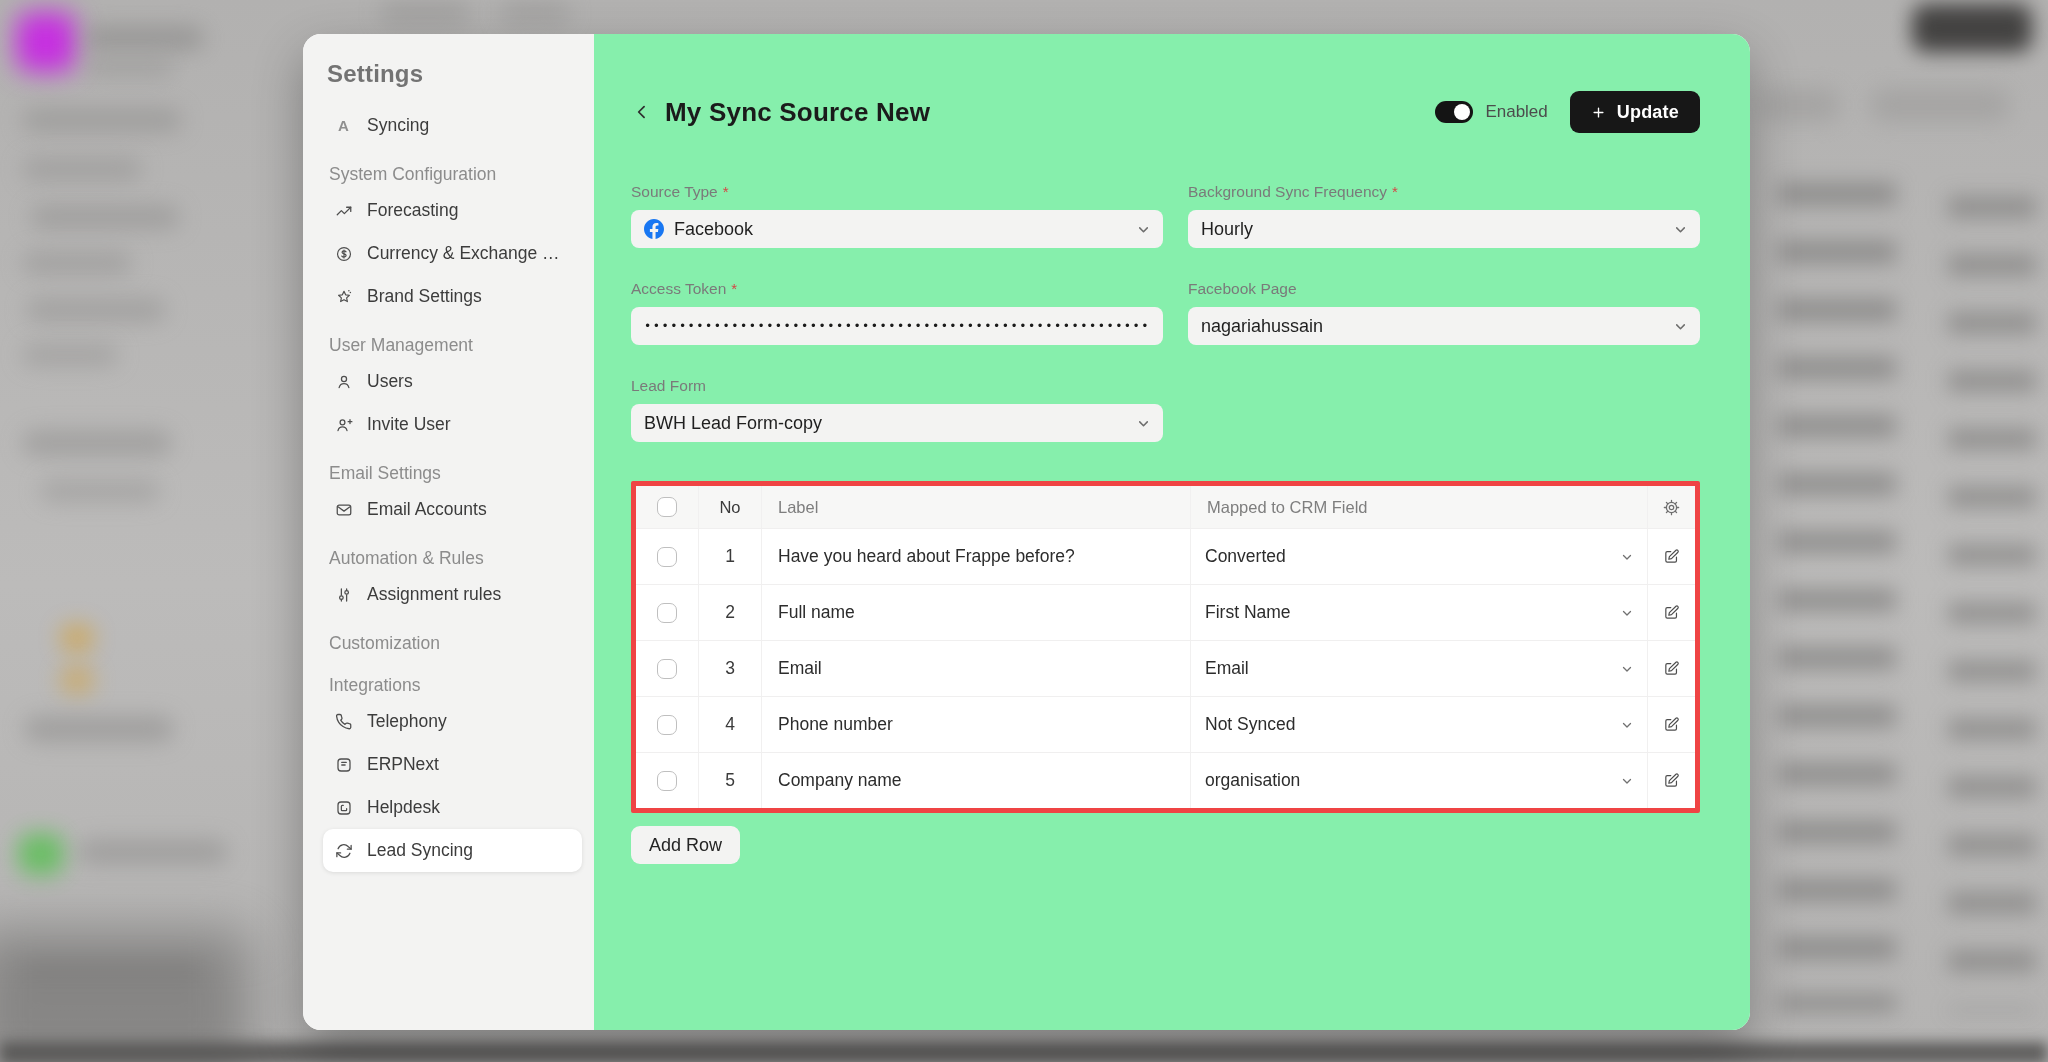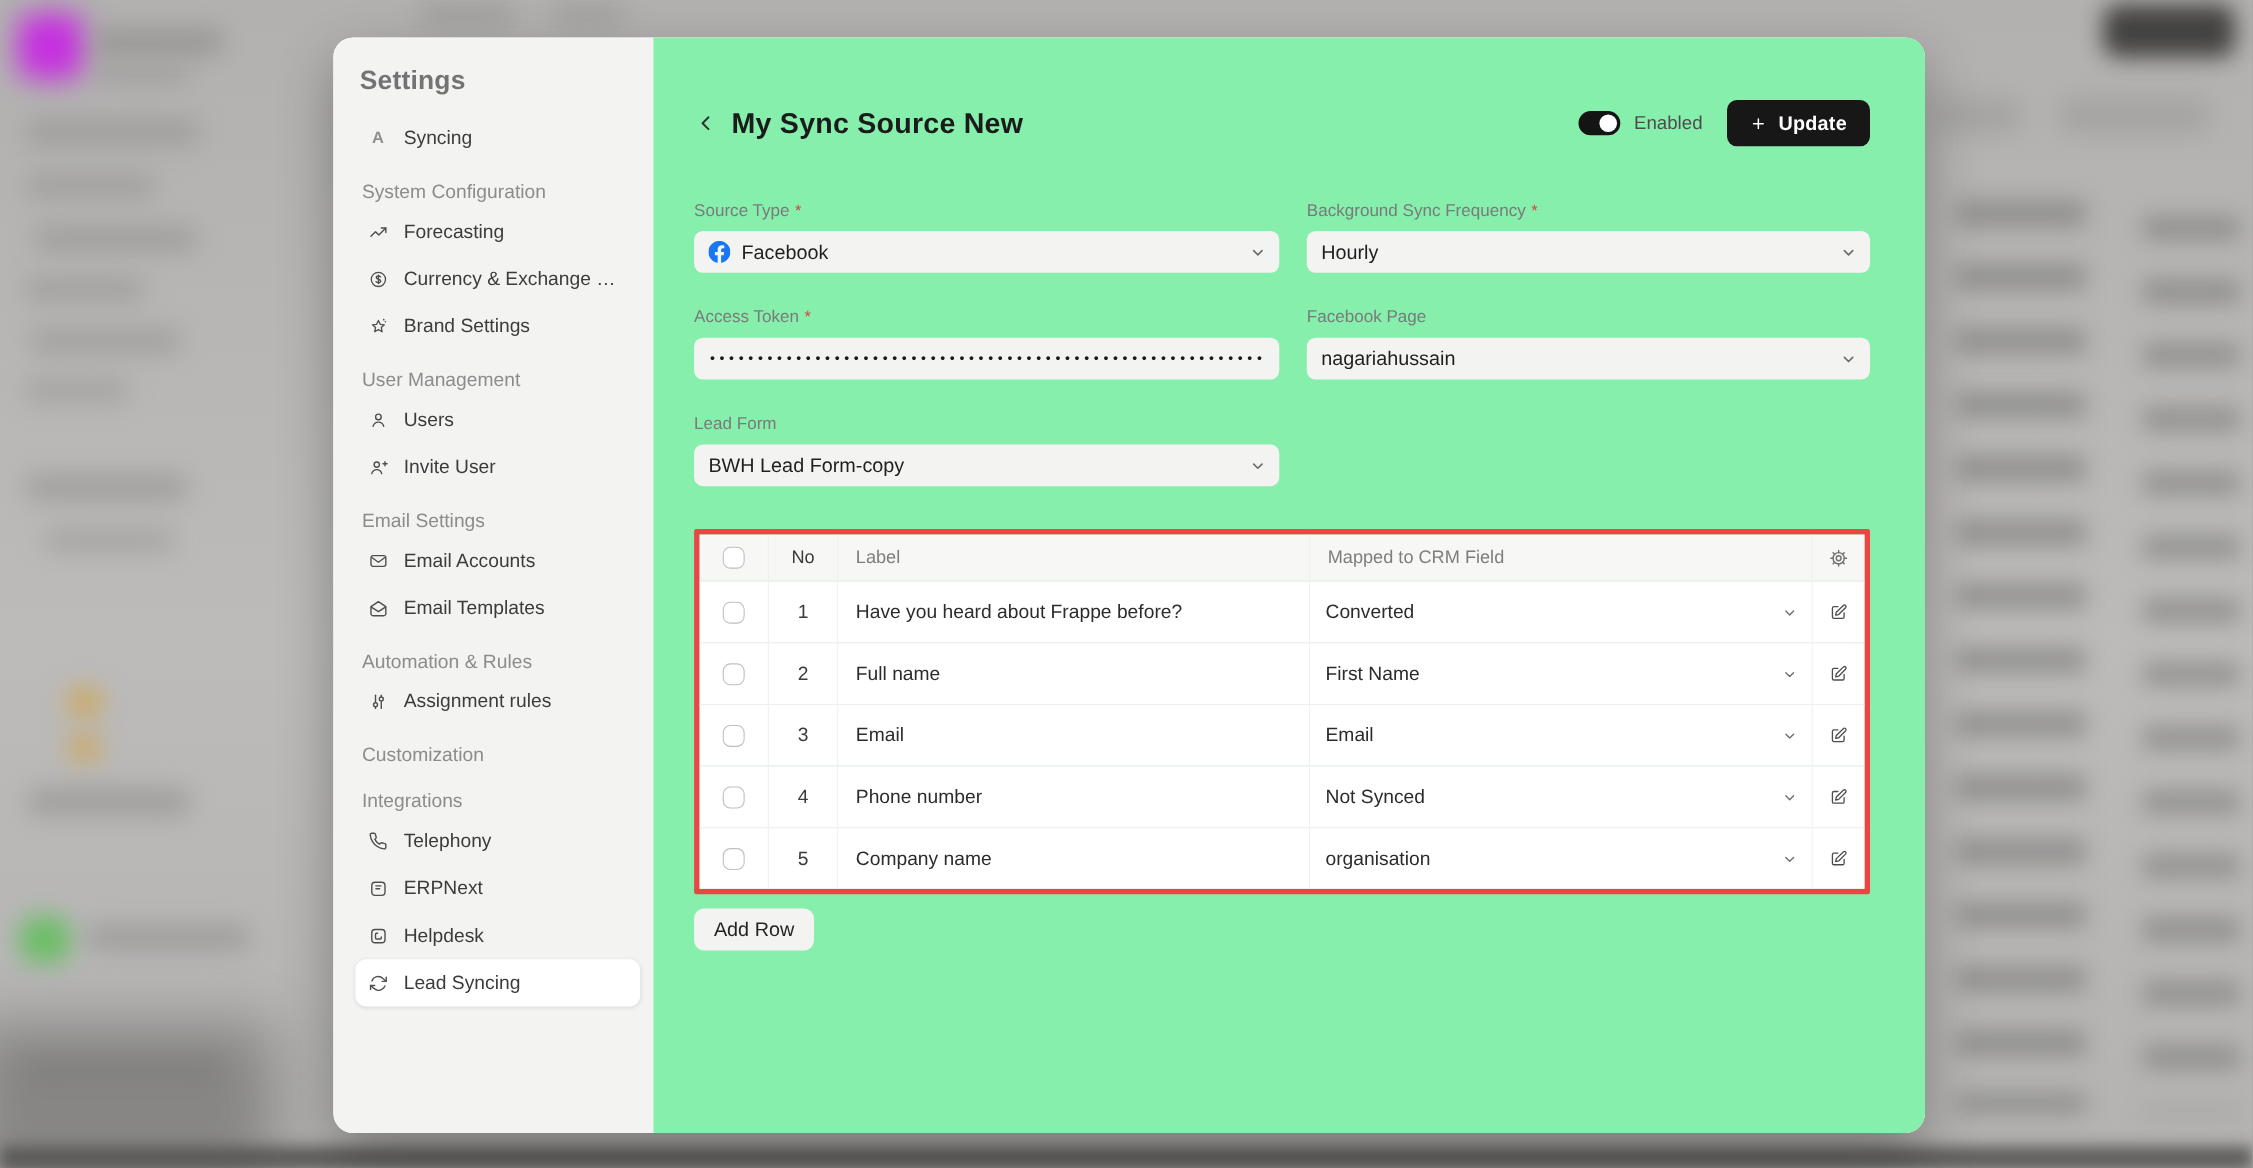--- a/index.html
+++ b/index.html
@@ -160,29 +160,20 @@
       <div class="sec-title">Email Settings</div>
       <div class="nav-item">
         <span class="nav-ic">
           <svg width="18" height="18" viewBox="0 0 24 24" fill="none" stroke="currentColor" stroke-width="1.7" stroke-linecap="round" stroke-linejoin="round">
               <rect x="3" y="5.5" width="18" height="13" rx="2.5"></rect>
               <path d="M4.5 8l7.5 5.5L19.5 8"></path>
             </svg>
         </span>
         <span class="nav-label">Email Accounts</span>
       </div>
-      <div class="nav-item">
-        <span class="nav-ic">
-          <svg width="18" height="18" viewBox="0 0 24 24" fill="none" stroke="currentColor" stroke-width="1.7" stroke-linecap="round" stroke-linejoin="round">
-              <path d="M3 10l9-6 9 6v8.5a2.5 2.5 0 0 1-2.5 2.5h-13A2.5 2.5 0 0 1 3 18.5z"></path>
-              <path d="M3.5 10.5L12 16l8.5-5.5"></path>
-            </svg>
-        </span>
-        <span class="nav-label">Email Templates</span>
-      </div>
 
       <div class="sec-title">Automation &amp; Rules</div>
       <div class="nav-item">
         <span class="nav-ic">
           <svg width="18" height="18" viewBox="0 0 24 24" fill="none" stroke="currentColor" stroke-width="1.7" stroke-linecap="round">
               <path d="M8.5 4v8.2"></path>
               <circle cx="8.5" cy="15.5" r="2.4"></circle>
               <path d="M8.5 17.9V20"></path>
               <path d="M15.5 20v-8.2"></path>
               <circle cx="15.5" cy="8.5" r="2.4"></circle>

